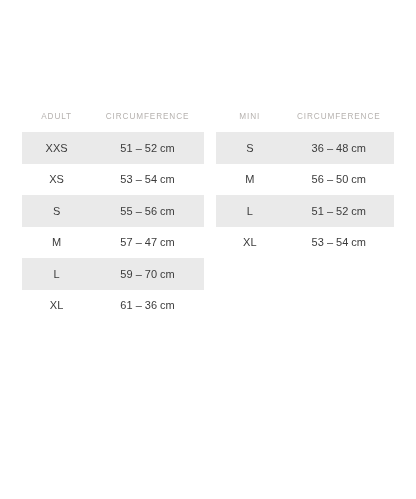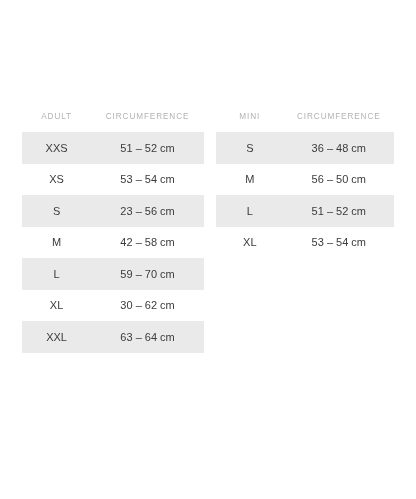--- a/index.html
+++ b/index.html
@@ -91,37 +91,33 @@
         <tr class="shaded">
           <td>XXS</td>
           <td>51 – 52 cm</td>
         </tr>
         <tr class="plain">
           <td>XS</td>
           <td>53 – 54 cm</td>
         </tr>
         <tr class="shaded">
           <td>S</td>
-          <td>23 – 56 cm</td>
+          <td>55 – 56 cm</td>
         </tr>
         <tr class="plain">
           <td>M</td>
-          <td>42 – 58 cm</td>
+          <td>57 – 47 cm</td>
         </tr>
         <tr class="shaded">
           <td>L</td>
           <td>59 – 70 cm</td>
         </tr>
         <tr class="plain">
           <td>XL</td>
-          <td>30 – 62 cm</td>
-        </tr>
-        <tr class="shaded">
-          <td>XXL</td>
-          <td>63 – 64 cm</td>
+          <td>61 – 36 cm</td>
         </tr>
       </tbody>
     </table>
 
     <table class="size-table mini">
       <thead>
         <tr>
           <th class="col-size">MINI</th>
           <th class="col-circ">CIRCUMFERENCE</th>
         </tr>

